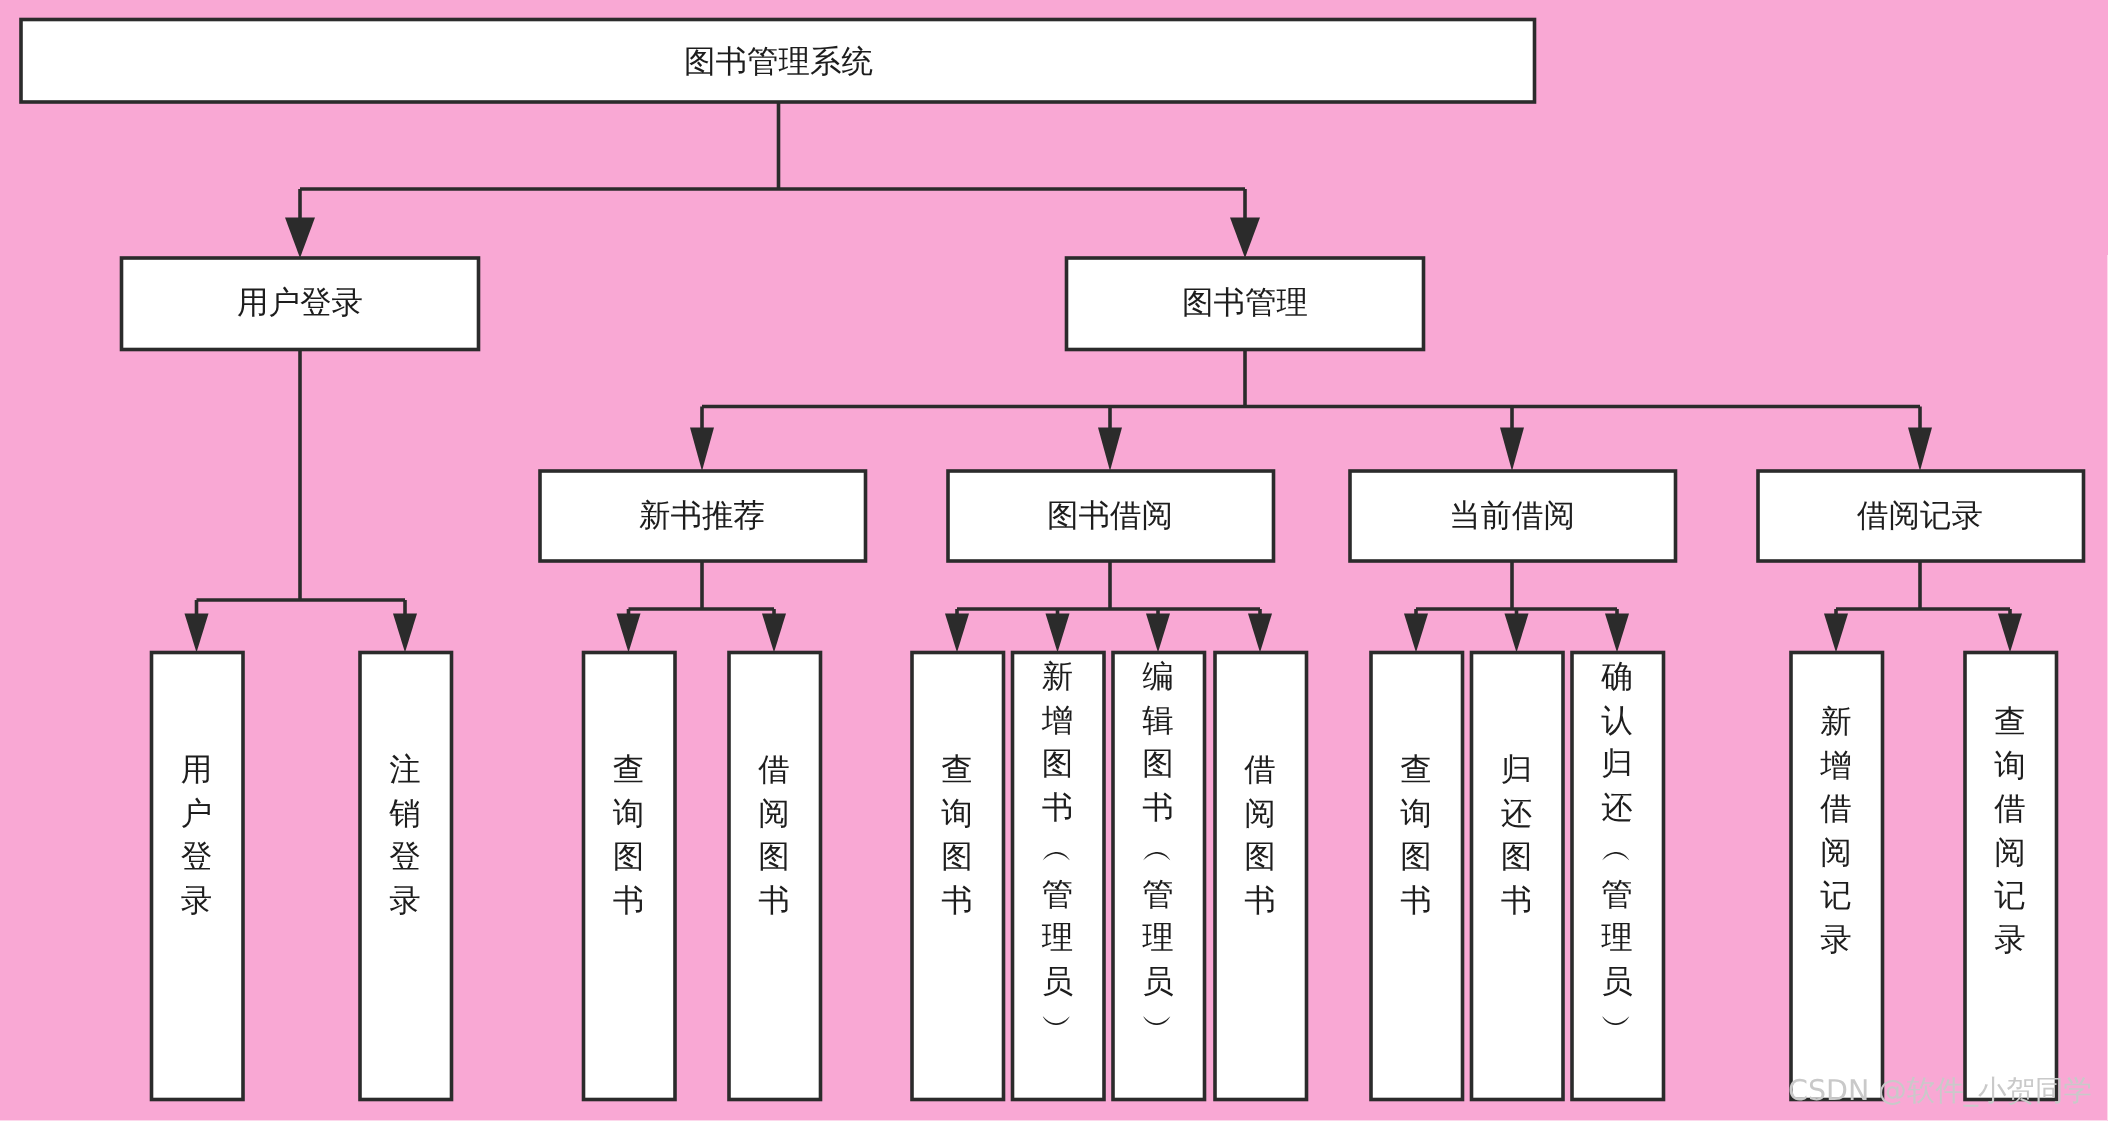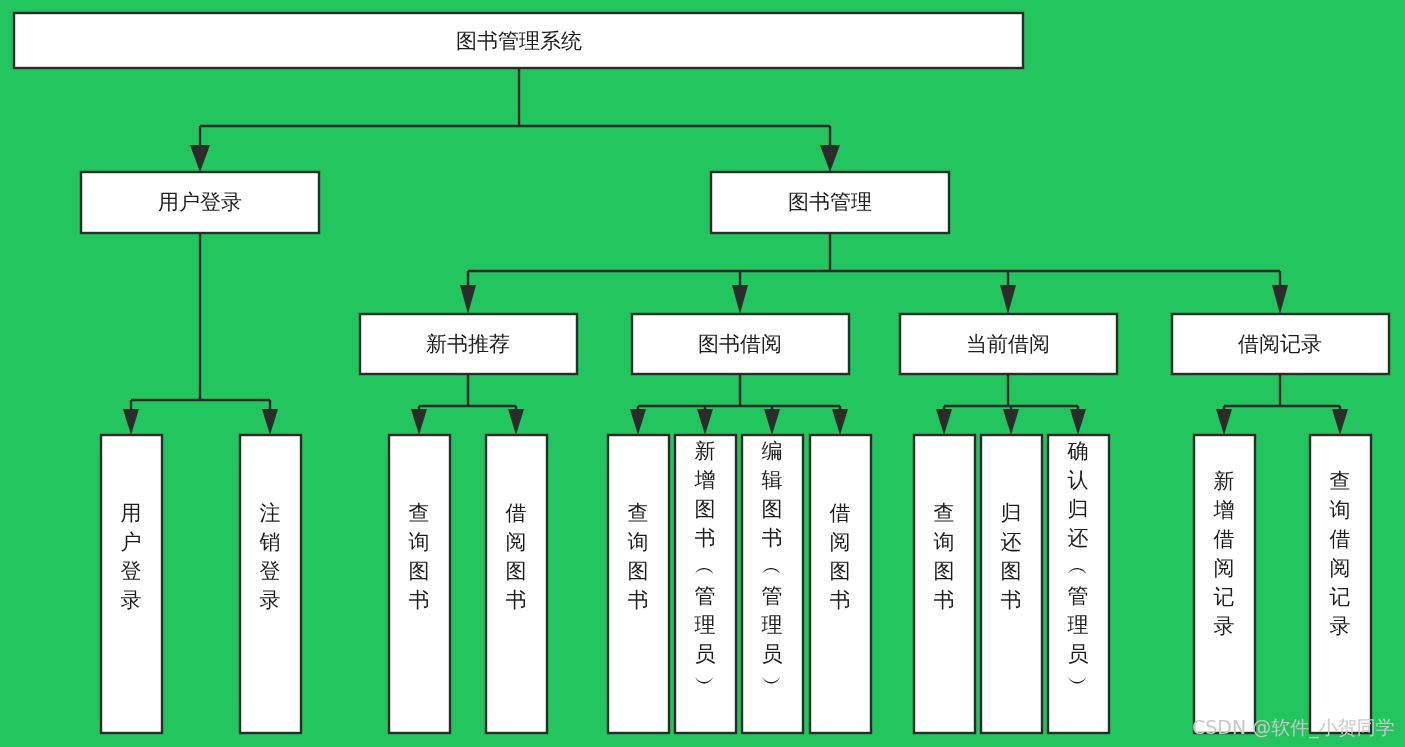--- a/index.html
+++ b/index.html
@@ -8,21 +8,21 @@
     padding: 0;
     background: #ffffff;
   }
   body {
     font-family: "DejaVu Sans", "Liberation Sans", sans-serif;
   }
   #diagram-root {
     position: relative;
     width: 1405px;
     height: 747px;
-    background: #22c55e;
+    background: #f9a8d4;
     overflow: hidden;
   }
   svg.diagram-canvas {
     position: absolute;
     left: 0;
     top: 0;
     width: 1405px;
     height: 747px;
     display: block;
   }

